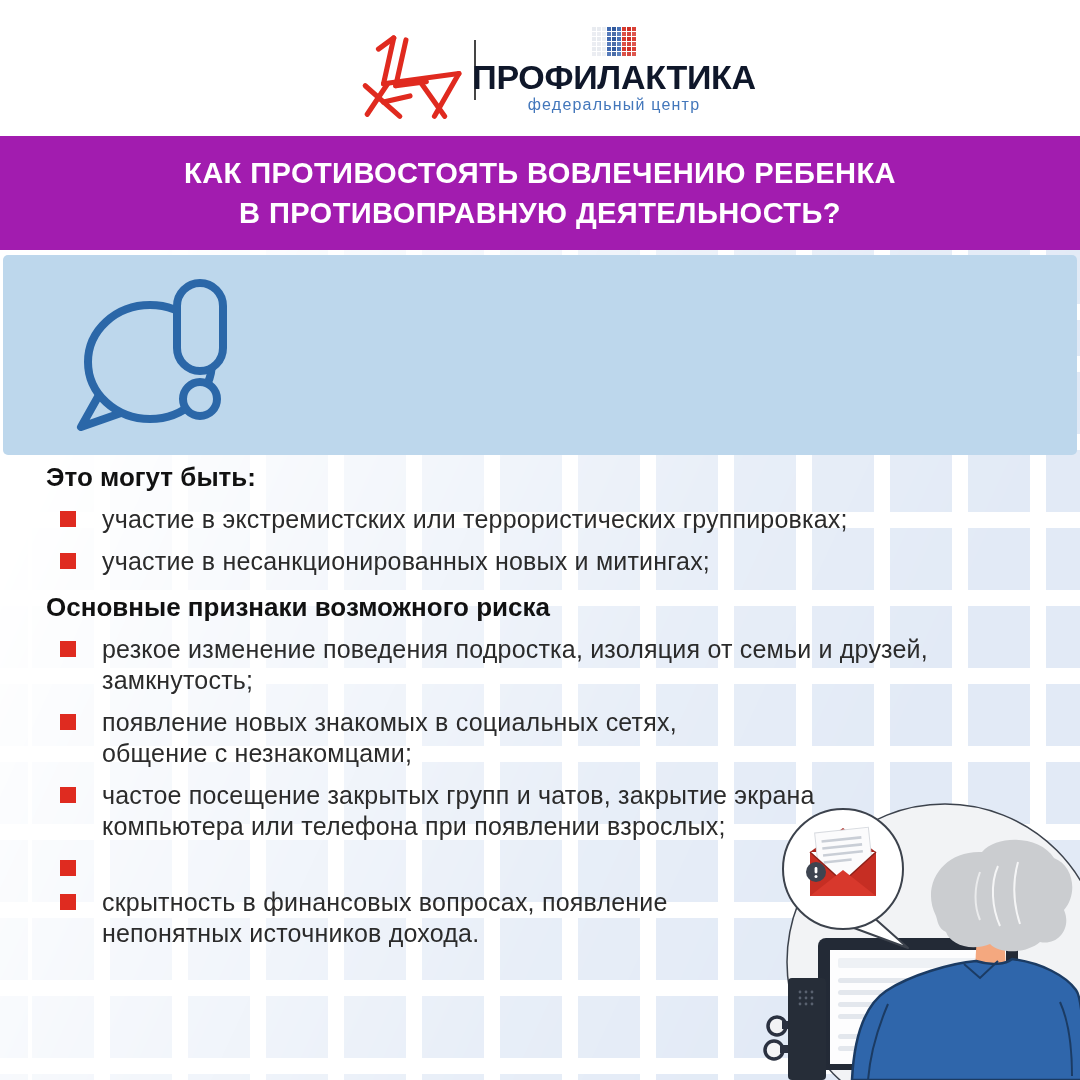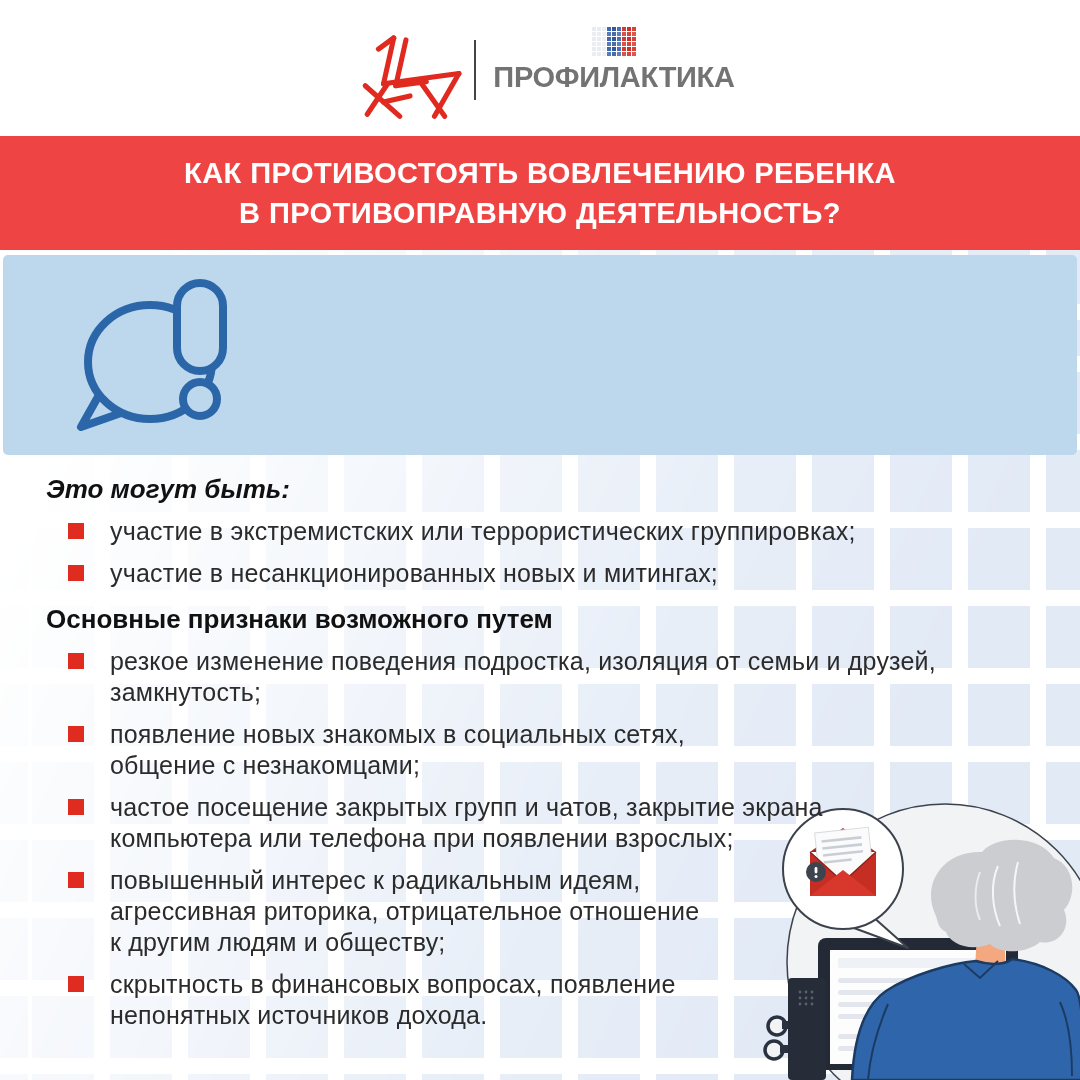--- a/index.html
+++ b/index.html
@@ -20,39 +20,39 @@
     mask-image:linear-gradient(115deg,rgba(0,0,0,0) 10%,rgba(0,0,0,.45) 38%,rgba(0,0,0,.8) 58%,#000 78%);
   }
   
   .header{position:absolute;left:0;top:0;width:1080px;height:135px;background:#fff;}
   .logo-mark{position:absolute;left:353px;top:22px;width:112px;height:98px;}
   .header-divider{position:absolute;left:474px;top:40px;width:2px;height:60px;background:#454545;}
   .brand{position:absolute;left:464px;top:20px;width:300px;text-align:center;}
   .flag-grid{display:grid;grid-template-columns:repeat(9,4px);grid-auto-rows:4px;gap:1px;
     width:45px;margin:7px auto 6px auto;}
   .flag-grid span{display:block;width:4px;height:4px;}
-  .brand-name{font-size:29px;font-weight:bold;letter-spacing:-.3px;color:#737373;line-height:30px;}
+  .brand-name{font-size:34px;font-weight:bold;letter-spacing:-.3px;color:#0f172a;line-height:30px;}
   .brand-sub{font-size:16px;color:#4377bb;letter-spacing:1.2px;margin-top:4px;}
   
-  .banner{position:absolute;left:0;top:136px;width:1080px;height:114px;background:#ef4444;
+  .banner{position:absolute;left:0;top:136px;width:1080px;height:114px;background:#a21caf;
     display:flex;align-items:center;justify-content:center;}
   .banner-title{color:#ffffff;font-weight:800;font-size:30px;line-height:40px;text-align:center;
     white-space:pre-line;letter-spacing:.4px;transform:scaleX(.97);}
   
   .def-box{position:absolute;left:3px;top:255px;width:1074px;height:200px;background:#bdd7ec;border-radius:5px;}
   .def-icon{position:absolute;left:62px;top:22px;width:210px;height:158px;}
   .def-text{position:absolute;left:212px;top:14px;width:830px;font-size:28px;line-height:37px;
     color:#262626;white-space:pre-line;}
   .def-term{color:#2e6ba8;font-weight:bold;}
   
   .content{position:absolute;left:46px;top:455px;width:1010px;}
   .sec-heading{font-size:26px;font-weight:bold;color:#111111;margin:0;line-height:32px;}
-  .h1{margin-top:18px;font-style:italic;}
+  .h1{margin-top:6px;}
   .h2{margin-top:14px;}
-  ul.blist{list-style:none;margin:8px;padding:0;}
+  ul.blist{list-style:none;margin:0;padding:0;}
   ul.blist li{display:flex;align-items:flex-start;margin-top:11px;}
   .sq{flex:0 0 auto;width:16px;height:16px;background:#df2b20;margin:7px 26px 0 14px;}
   .itxt{font-size:25px;line-height:31px;color:#2b2b2b;white-space:pre-line;letter-spacing:.2px;}
   
   .illus{position:absolute;left:760px;top:788px;width:320px;height:292px;}
 </style>
 </head>
 <body>
 
 <div class="bg-pattern"></div>
@@ -124,20 +124,21 @@
         <span style="background: rgb(232, 235, 240); opacity: 0.88;"></span>
         <span style="background: rgb(236, 239, 243); opacity: 0.88;"></span>
         <span style="background: rgb(62, 104, 176); opacity: 0.88;"></span>
         <span style="background: rgb(49, 89, 156); opacity: 0.88;"></span>
         <span style="background: rgb(70, 114, 182); opacity: 0.88;"></span>
         <span style="background: rgb(214, 58, 47); opacity: 0.88;"></span>
         <span style="background: rgb(207, 47, 38); opacity: 0.88;"></span>
         <span style="background: rgb(218, 64, 54); opacity: 0.88;"></span>
       </div>
     <div class="brand-name">ПРОФИЛАКТИКА</div>
+    <div class="brand-sub">федеральный центр</div>
   </div>
 </div>
 
 <div class="banner">
   <div class="banner-title">КАК ПРОТИВОСТОЯТЬ ВОВЛЕЧЕНИЮ РЕБЕНКА
 В ПРОТИВОПРАВНУЮ ДЕЯТЕЛЬНОСТЬ?</div>
 </div>
 
 <div class="def-box">
   <svg class="def-icon" viewBox="0 0 210 158">
@@ -225,42 +226,39 @@
   <ul class="blist">
     <li>
         <span class="sq"></span>
         <span class="itxt">участие в экстремистских или террористических группировках;</span>
       </li>
     <li>
         <span class="sq"></span>
         <span class="itxt">участие в несанкционированных новых и митингах;</span>
       </li>
   </ul>
-  <h2 class="sec-heading h2">Основные признаки возможного путем</h2>
+  <h2 class="sec-heading h2">Основные признаки возможного риска</h2>
   <ul class="blist">
     <li>
         <span class="sq"></span>
         <span class="itxt">резкое изменение поведения подростка, изоляция от семьи и друзей,
 замкнутость;</span>
       </li>
     <li>
         <span class="sq"></span>
         <span class="itxt">появление новых знакомых в социальных сетях,
 общение с незнакомцами;</span>
       </li>
     <li>
         <span class="sq"></span>
         <span class="itxt">частое посещение закрытых групп и чатов, закрытие экрана
 компьютера или телефона при появлении взрослых;</span>
       </li>
     <li>
         <span class="sq"></span>
-        <span class="itxt">повышенный интерес к радикальным идеям,
-агрессивная риторика, отрицательное отношение
-к другим людям и обществу;</span>
       </li>
     <li>
         <span class="sq"></span>
         <span class="itxt">скрытность в финансовых вопросах, появление
 непонятных источников дохода.</span>
       </li>
   </ul>
 </div>
 
 </body></html>

